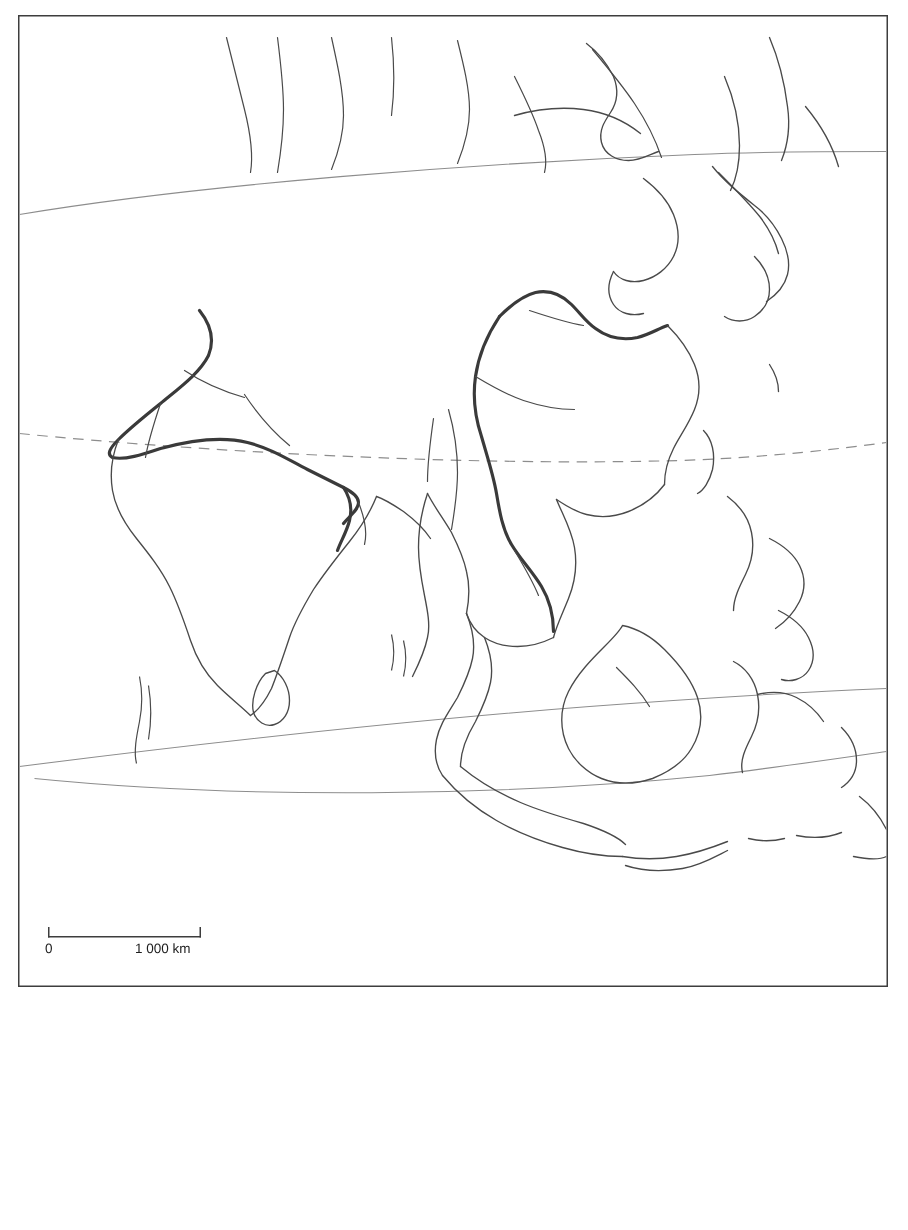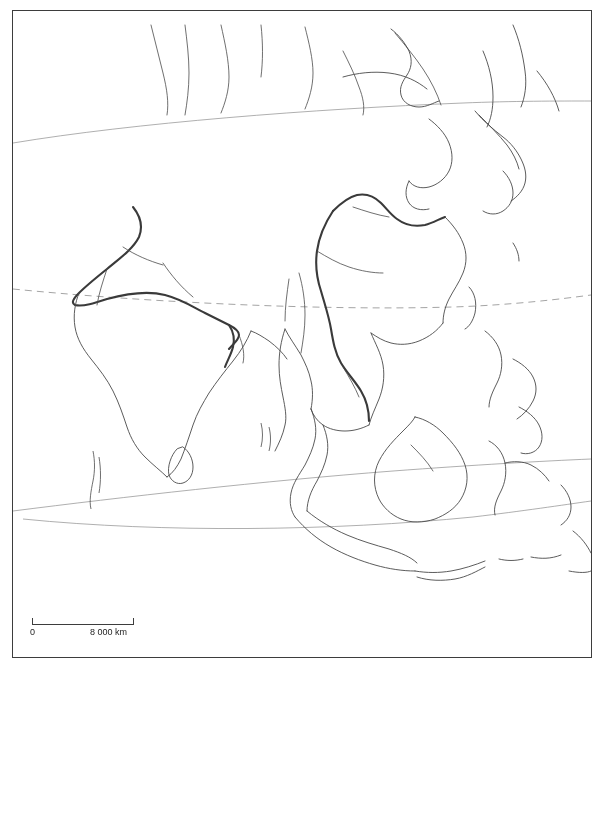--- a/index.html
+++ b/index.html
@@ -235,16 +235,16 @@
         <path class="river" d="M 398,434 C 406,442 414,450 420,460"></path>
       </g>
     </svg>
   </div>
 
   <div id="scale-bar">
     <div class="bar-line"></div>
     <div class="tick left"></div>
     <div class="tick right"></div>
     <div class="label zero">0</div>
-    <div class="label max">8 000 km</div>
+    <div class="label max">1 000 km</div>
   </div>
 
 </div>
 
 </body></html>

